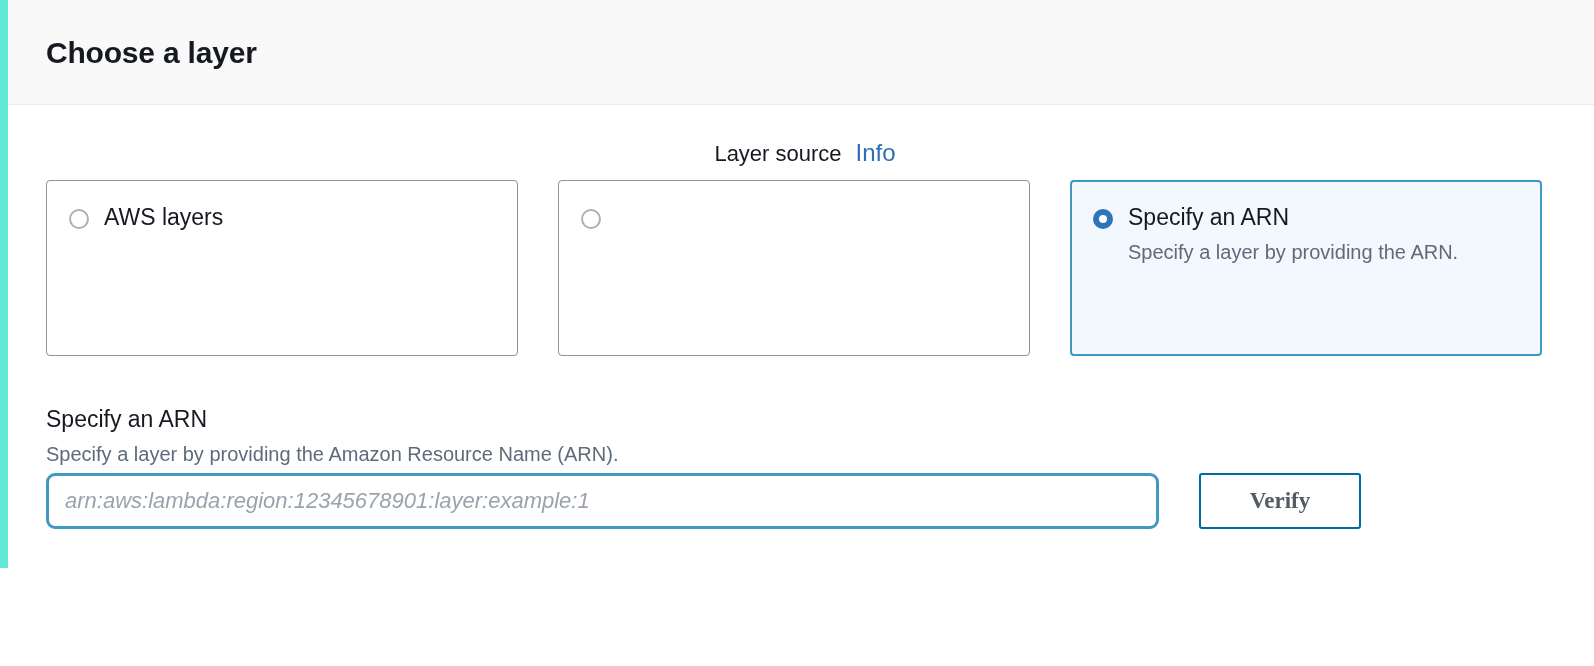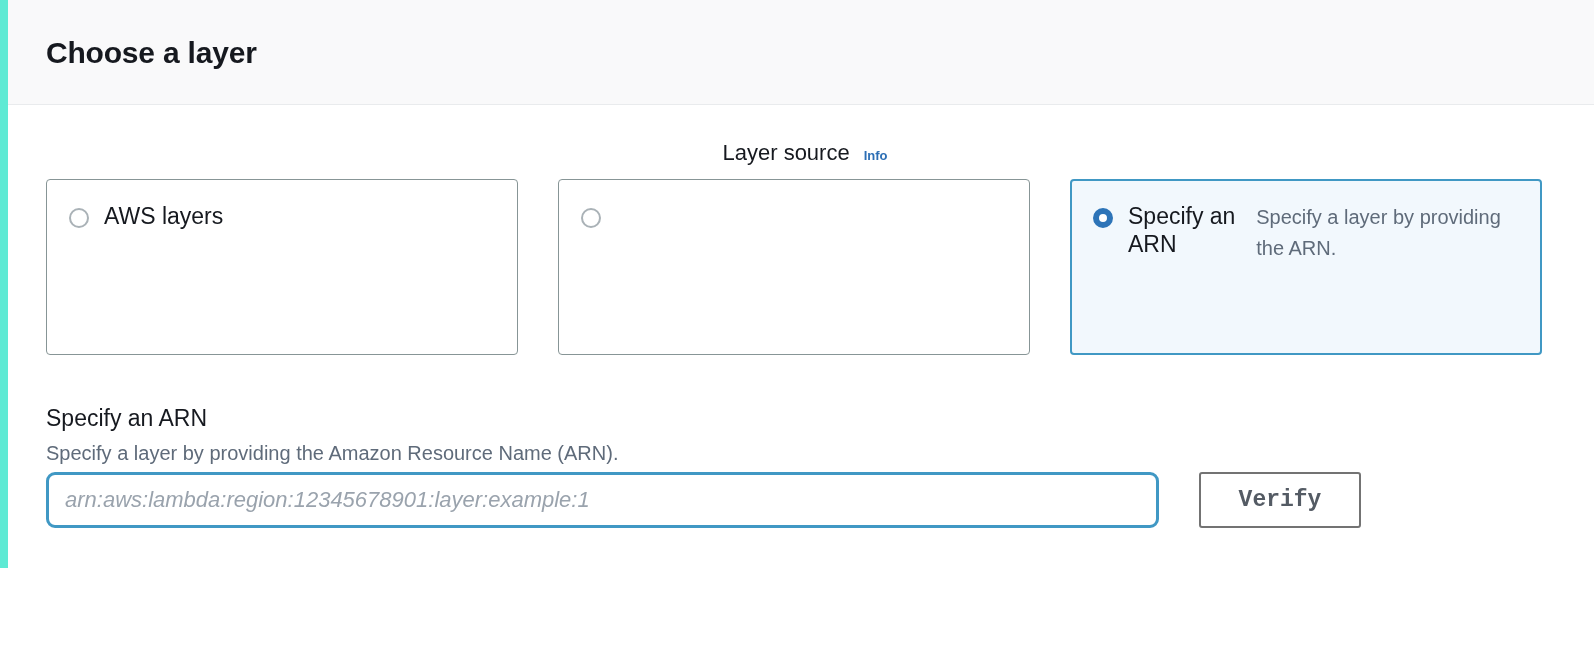--- a/index.html
+++ b/index.html
@@ -57,22 +57,22 @@
     gap: 14px;
     margin-bottom: 6px;
     justify-content: center;
   }
   .field-label {
     font-size: 22px;
     color: #16191f;
     line-height: 1.25;
   }
   .info-link {
-    font-size: 13px;
-    font-weight: bold;
+    font-size: 24px;
+    font-weight: normal;
     color: #2d6fb5;
     cursor: pointer;
     text-decoration: none;
   }
 
   .field-description {
     font-size: 20px;
     color: #5f6b7a;
     line-height: 1.55;
     max-width: 1500px;
@@ -120,20 +120,21 @@
     flex: 0 0 auto;
     margin-top: 6px;
   }
   .radio-card.selected .radio-dot {
     border: 6px solid #2d74b8;
     background: #ffffff;
   }
 
   .radio-text {
     display: flex;
+    flex-direction: column;
     justify-content: flex-end;
   }
   .radio-title {
     font-size: 23px;
     color: #16191f;
     line-height: 1.25;
     margin-bottom: 6px;
   }
   .radio-desc {
     font-size: 20px;
@@ -182,25 +183,25 @@
   .arn-input::placeholder {
     color: #9aa3ad;
     font-style: italic;
     opacity: 1;
   }
 
   .verify-button {
     min-width: 162px;
     height: 56px;
     box-sizing: border-box;
-    border: 2px solid #737373;
+    border: 2px solid #0369a1;
     border-radius: 3px;
     background: #ffffff;
     color: #545b64;
-    font-family: Liberation Mono, monospace;
+    font-family: Liberation Serif, serif;
     font-size: 23px;
     font-weight: bold;
     cursor: pointer;
     padding: 0 22px;
   }
 </style>
 </head>
 <body>
 
 <div class="modal">

